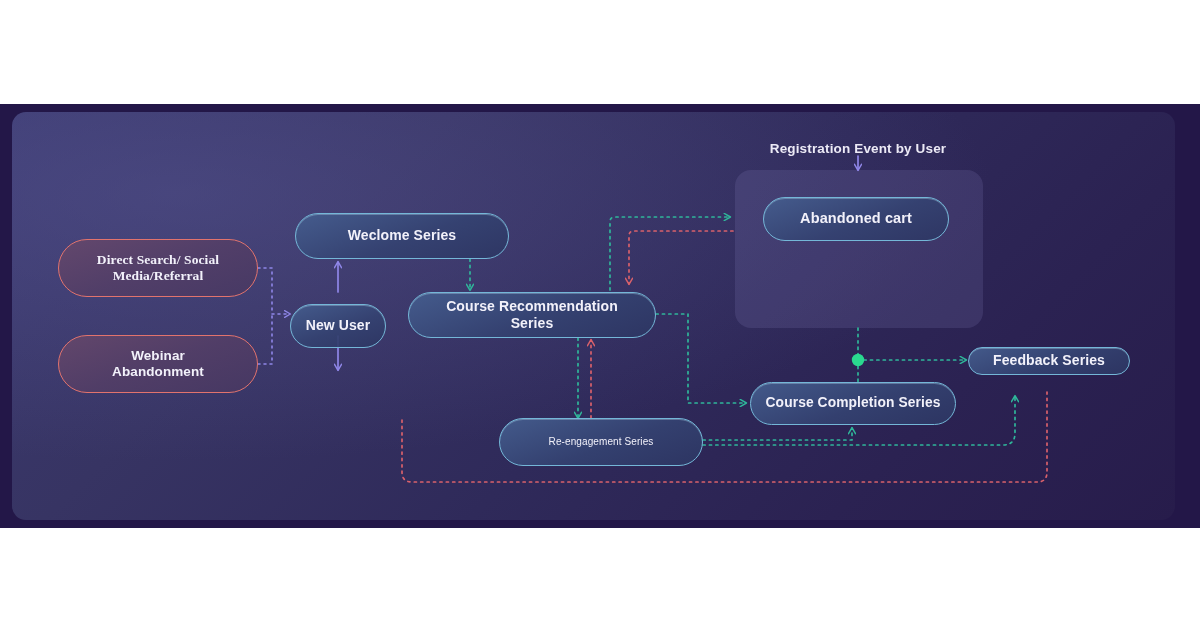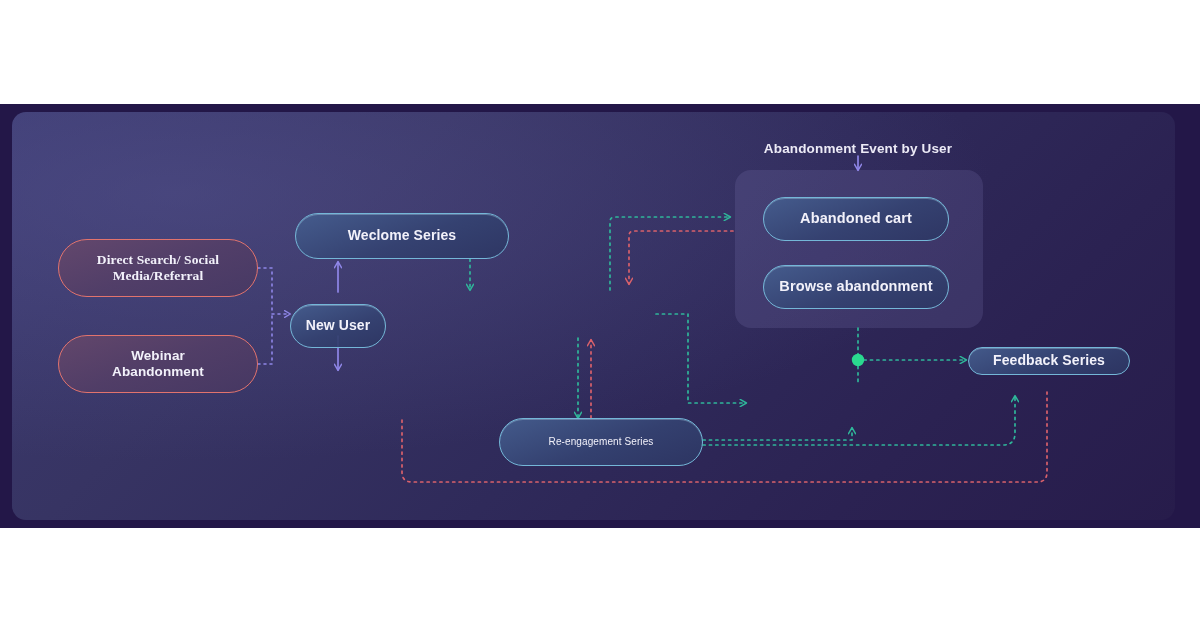--- a/index.html
+++ b/index.html
@@ -96,52 +96,55 @@
 
       <path d="M703,440 L852,440 L852,428" stroke="#2fb79a" stroke-width="1.7" stroke-dasharray="2.2 4.2" marker-end="url(#ah-teal)"></path>
       <path d="M703,445 L1003,445 Q1015,445 1015,433 L1015,396" stroke="#2fb79a" stroke-width="1.7" stroke-dasharray="2.2 4.2" marker-end="url(#ah-teal)"></path>
 
       <path d="M402,420 L402,472 Q402,482 412,482 L1037,482 Q1047,482 1047,472 L1047,392" stroke="#d9616b" stroke-width="1.7" stroke-dasharray="2.2 4.2"></path>
     </g>
 
     <circle cx="858" cy="360" r="6.2" fill="#2ad98f"></circle>
   </svg>
 
-  <div class="lbl" style="left:746px;top:141px;width:224px;text-align:center;">Abandonment Event by User</div>
+  <div class="lbl" style="left:746px;top:141px;width:224px;text-align:center;">Registration Event by User</div>
 
   <div class="node n-red" style="left:58px;top:239px;width:200px;height:58px;font-size:13.5px;font-weight:700;font-family:Liberation Serif, serif;">
     <span style="white-space:pre-line;">Direct Search/ Social
 Media/Referral</span>
   </div>
 
   <div class="node n-red" style="left:58px;top:335px;width:200px;height:58px;font-size:13.5px;font-weight:700;">
     <span style="white-space:pre-line;">Webinar
 Abandonment</span>
   </div>
 
   <div class="node n-blue" style="left:290px;top:304px;width:96px;height:44px;font-size:14px;font-weight:700;">
     <span>New User</span>
   </div>
 
   <div class="node n-blue" style="left:295px;top:213px;width:214px;height:46px;font-size:14px;font-weight:700;">
     <span>Weclome Series</span>
   </div>
 
 
+  <div class="node n-blue" style="left:408px;top:292px;width:248px;height:46px;font-size:14px;font-weight:700;">
+    <span>Course Recommendation Series</span>
+  </div>
 
   <div class="node n-blue" style="left:499px;top:418px;width:204px;height:48px;font-size:10px;font-weight:400;">
     <span>Re-engagement Series</span>
   </div>
 
   <div class="node n-blue" style="left:763px;top:197px;width:186px;height:44px;font-size:14.5px;font-weight:700;">
     <span>Abandoned cart</span>
   </div>
 
-  <div class="node n-blue" style="left:763px;top:265px;width:186px;height:44px;font-size:14.5px;font-weight:700;">
-    <span>Browse abandonment</span>
+
+  <div class="node n-blue" style="left:750px;top:382px;width:206px;height:43px;font-size:13.8px;font-weight:700;">
+    <span>Course Completion Series</span>
   </div>
-
 
   <div class="node n-blue" style="left:968px;top:347px;width:162px;height:28px;font-size:14px;font-weight:700;">
     <span>Feedback Series</span>
   </div>
 
 </div>
 
 </body></html>

